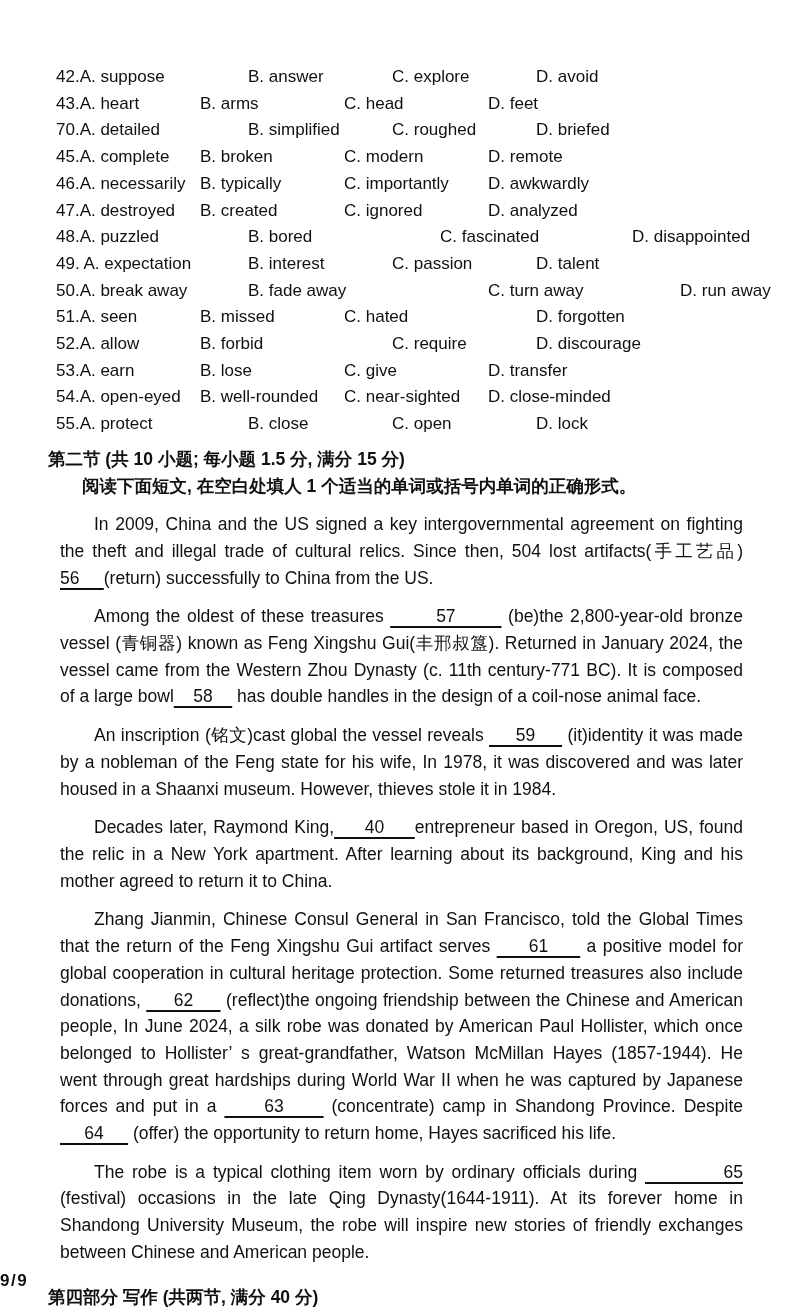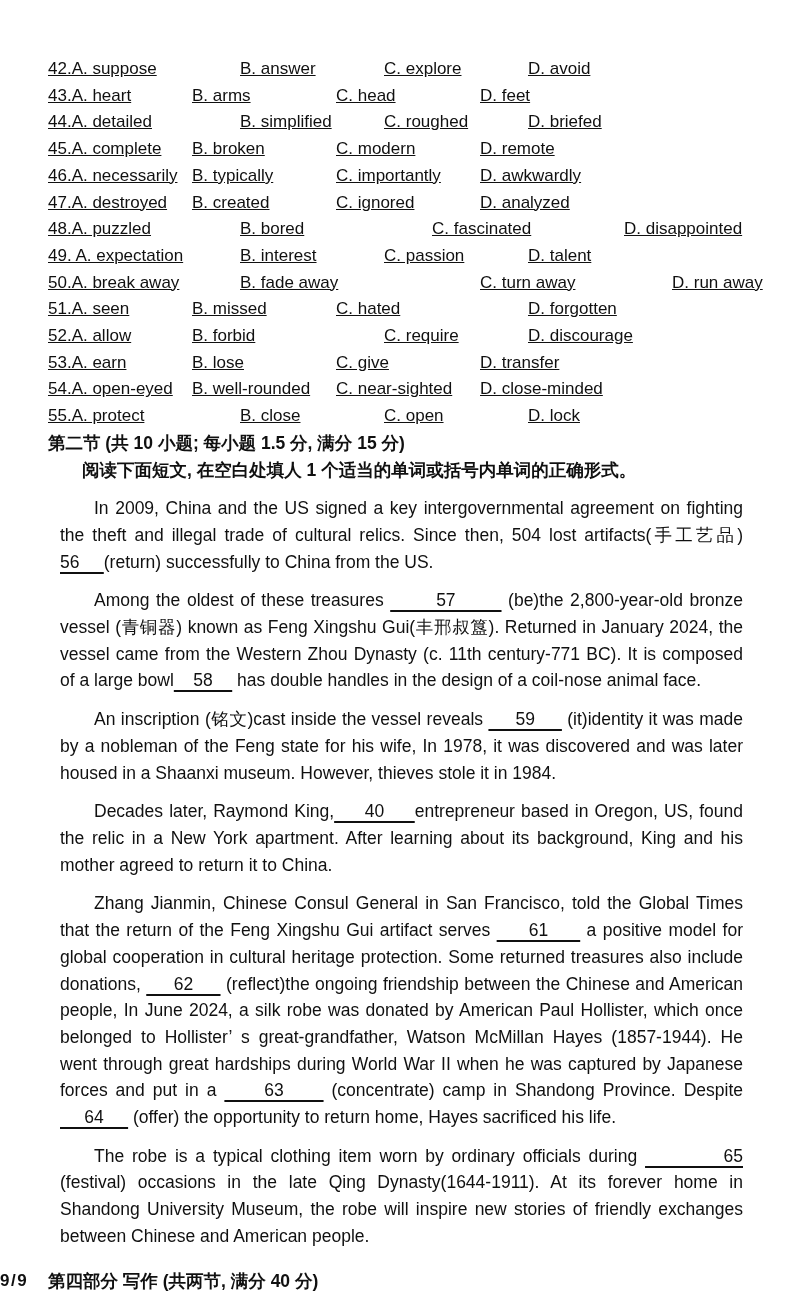--- a/index.html
+++ b/index.html
@@ -14,21 +14,21 @@
     width: 800px;
     height: 1309px;
     box-sizing: border-box;
     padding: 56px 45px 30px 48px;
     overflow: hidden;
     background: #ffffff;
     font-size: 17.5px;
     line-height: 26.7px;
     font-weight: 400;
   }
-  .q-block { margin: 0; text-decoration: underline; }
+  .q-block { margin: 8px; }
   .q-row {
     white-space: pre;
     tab-size: 48px;
     -moz-tab-size: 48px;
     font-size: 17px;
   }
   .sec-header {
     font-weight: 700;
     font-size: 17.5px;
   }
@@ -65,40 +65,40 @@
   }
 </style>
 </head>
 <body>
 
 <div class="page">
 
   <div class="q-block">
     <div class="q-row">42.A. suppose		B. answer		C. explore		D. avoid</div>
     <div class="q-row">43.A. heart		B. arms		C. head		D. feet</div>
-    <div class="q-row">44.A. detailed		B. simplified		C. roughed		D. briefed</div>
+    <div class="q-row">70.A. detailed		B. simplified		C. roughed		D. briefed</div>
     <div class="q-row">45.A. complete	B. broken		C. modern		D. remote</div>
     <div class="q-row">46.A. necessarily	B. typically		C. importantly	D. awkwardly</div>
     <div class="q-row">47.A. destroyed	B. created		C. ignored		D. analyzed</div>
     <div class="q-row">48.A. puzzled		B. bored			C. fascinated		D. disappointed</div>
     <div class="q-row">49. A. expectation		B. interest		C. passion		D. talent</div>
     <div class="q-row">50.A. break away		B. fade away			C. turn away		D. run away</div>
     <div class="q-row">51.A. seen		B. missed		C. hated			D. forgotten</div>
     <div class="q-row">52.A. allow		B. forbid			C. require		D. discourage</div>
     <div class="q-row">53.A. earn		B. lose		C. give		D. transfer</div>
     <div class="q-row">54.A. open-eyed	B. well-rounded	C. near-sighted	D. close-minded</div>
     <div class="q-row">55.A. protect		B. close		C. open		D. lock</div>
   </div>
 
   <div class="sec-header">第二节 (共 10 小题; 每小题 1.5 分, 满分 15 分)</div>
   <div class="instruction">阅读下面短文, 在空白处填人 1 个适当的单词或括号内单词的正确形式。</div>
 
   <p class="para"><span>In 2009, China and the US signed a key intergovernmental agreement on fighting the theft and illegal trade of cultural relics. Since then, 504 lost artifacts(手工艺品) </span><span class="blank">56     </span><span>(return) successfully to China from the US.</span></p>
   <p class="para"><span>Among the oldest of these treasures </span><span class="blank">       57       </span><span> (be)the 2,800-year-old bronze vessel (青铜器) known as Feng Xingshu Gui(丰邢叔簋). Returned in January 2024, the vessel came from the Western Zhou Dynasty (c. 11th century-771 BC). It is composed of a large bowl</span><span class="blank">    58    </span><span> has double handles in the design of a coil-nose animal face.</span></p>
-  <p class="para"><span>An inscription (铭文)cast inside the vessel reveals </span><span class="blank">     59     </span><span> (it)identity it was made by a nobleman of the Feng state for his wife, In 1978, it was discovered and was later housed in a Shaanxi museum. However, thieves stole it in 1984.</span></p>
+  <p class="para"><span>An inscription (铭文)cast global the vessel reveals </span><span class="blank">     59     </span><span> (it)identity it was made by a nobleman of the Feng state for his wife, In 1978, it was discovered and was later housed in a Shaanxi museum. However, thieves stole it in 1984.</span></p>
   <p class="para"><span>Decades later, Raymond King,</span><span class="blank">     40     </span><span>entrepreneur based in Oregon, US, found the relic in a New York apartment. After learning about its background, King and his mother agreed to return it to China.</span></p>
   <p class="para"><span>Zhang Jianmin, Chinese Consul General in San Francisco, told the Global Times that the return of the Feng Xingshu Gui artifact serves </span><span class="blank">     61     </span><span> a positive model for global cooperation in cultural heritage protection. Some returned treasures also include donations, </span><span class="blank">     62     </span><span> (reflect)the ongoing friendship between the Chinese and American people, In June 2024, a silk robe was donated by American Paul Hollister, which once belonged to Hollister’ s great-grandfather, Watson McMillan Hayes (1857-1944). He went through great hardships during World War II when he was captured by Japanese forces and put in a </span><span class="blank">     63     </span><span> (concentrate) camp in Shandong Province. Despite </span><span class="blank">     64     </span><span> (offer) the opportunity to return home, Hayes sacrificed his life.</span></p>
   <p class="para"><span>The robe is a typical clothing item worn by ordinary officials during </span><span class="blank">          65</span><span> (festival) occasions in the late Qing Dynasty(1644-1911). At its forever home in Shandong University Museum, the robe will inspire new stories of friendly exchanges between Chinese and American people.</span></p>
 
   <div class="sec4-header">第四部分 写作 (共两节, 满分 40 分)</div>
 
   <div class="footer">9/9</div>
 
 </div>
 

